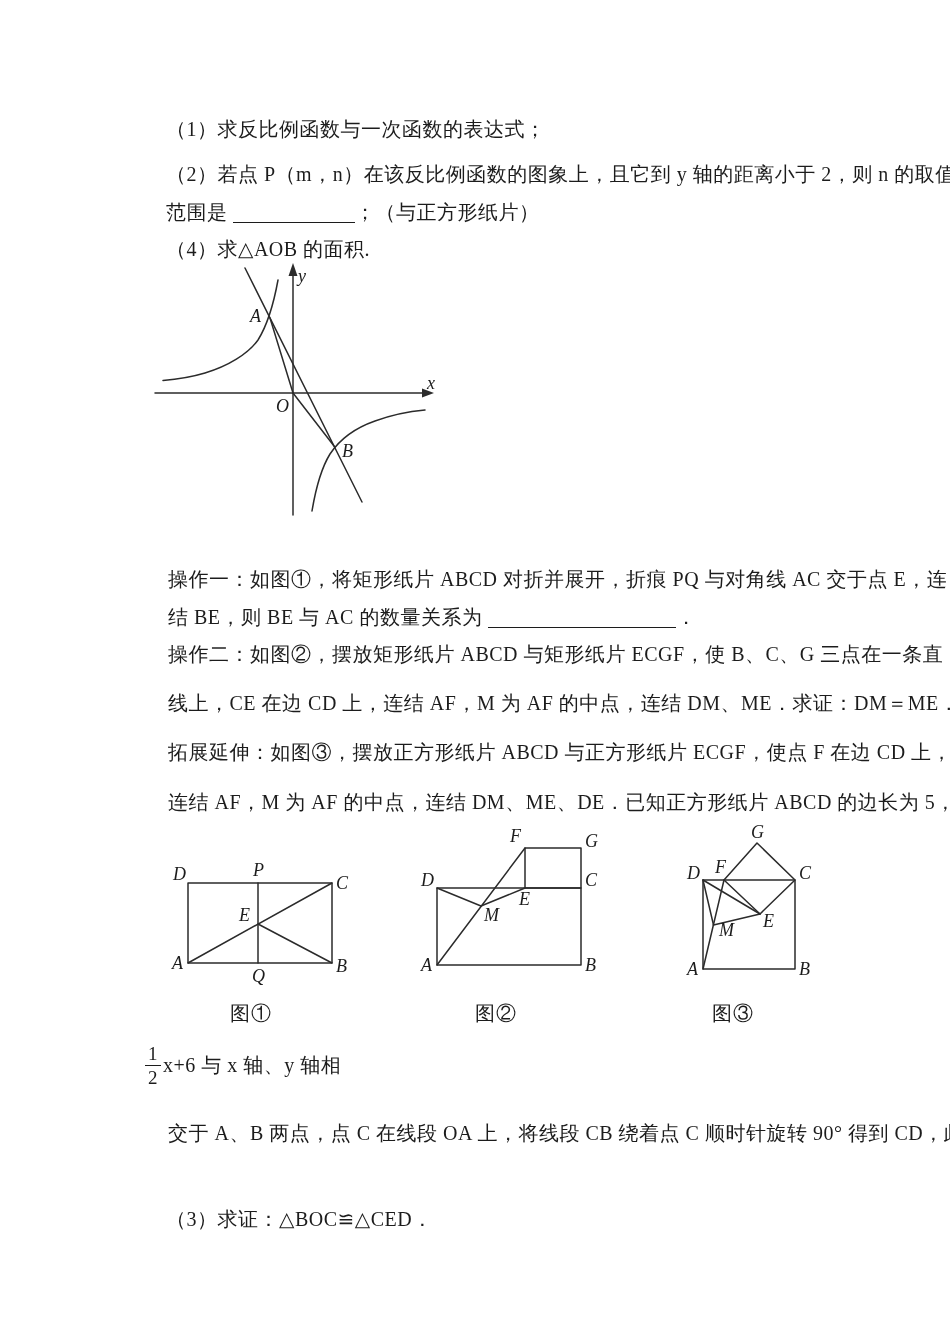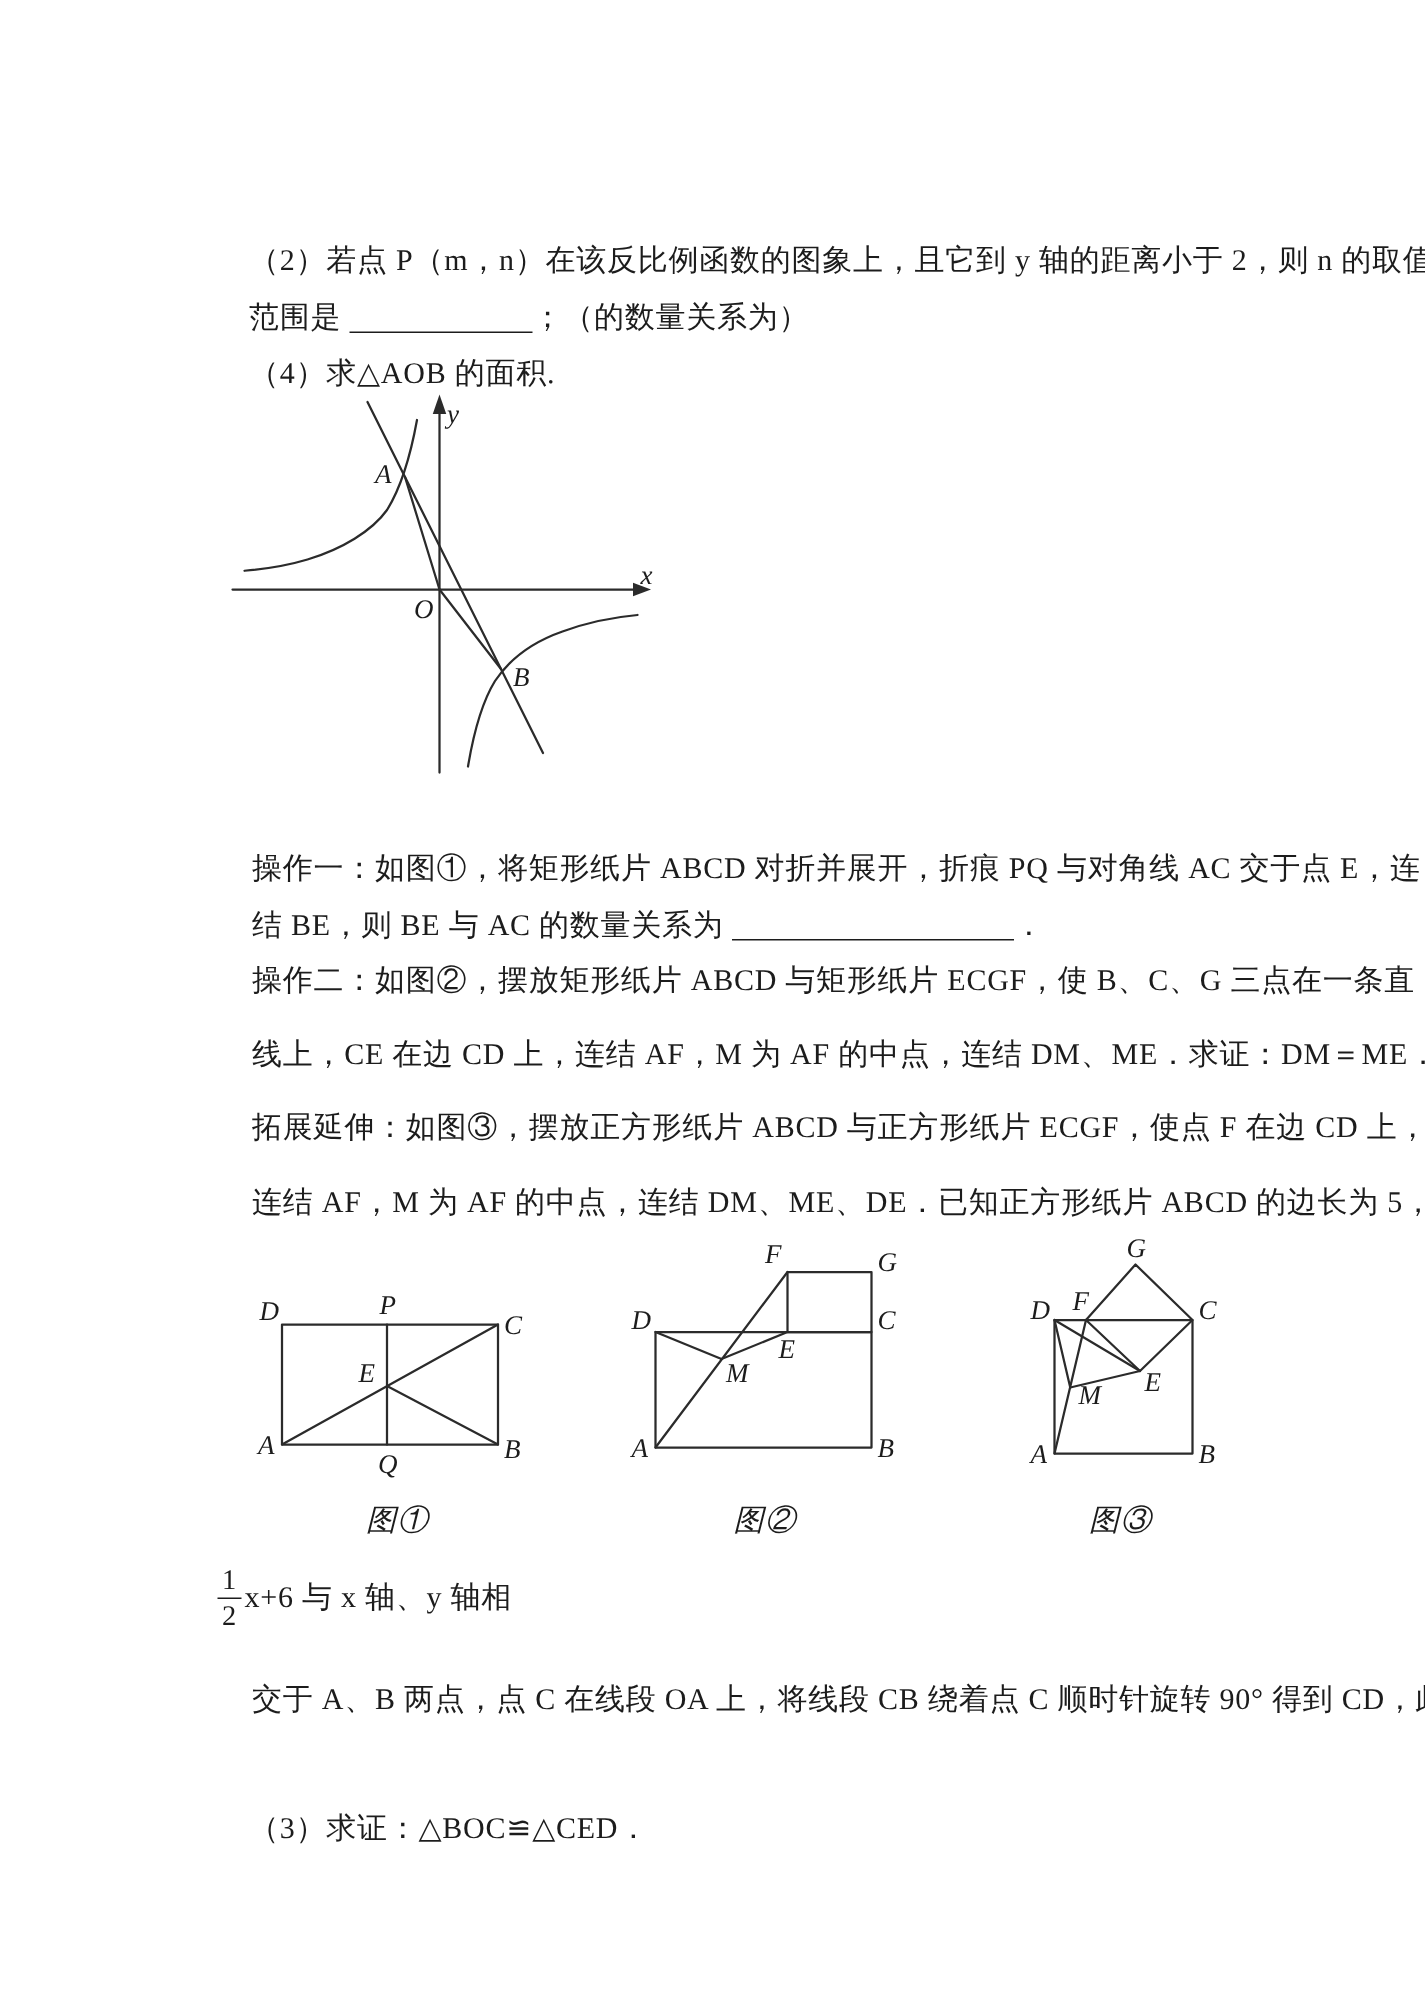--- a/index.html
+++ b/index.html
@@ -10,33 +10,34 @@
     font-size:20px;overflow:hidden;
   }
   .line{position:absolute;white-space:nowrap;letter-spacing:0.5px;line-height:26px;}
   .blank{display:inline-block;border-bottom:1.6px solid #1c1c1c;height:20px;vertical-align:-4px;}
   .fracline{display:flex;align-items:center;}
   .frac{display:inline-flex;flex-direction:column;align-items:center;margin:0 2px;line-height:1;}
   .frac .num{padding:0 3px 2px 3px;border-bottom:1.6px solid #1c1c1c;font-size:19px;}
   .frac .den{padding-top:2px;font-size:19px;}
   .rad{font-size:21px;}
   .radicand{border-top:1.6px solid #1c1c1c;padding:1px 2px 0 0;}
-  .caption{position:absolute;width:70px;text-align:center;letter-spacing:1px;font-style:italic;}
+  .caption{position:absolute;width:70px;text-align:left;letter-spacing:1px;}
   svg{position:absolute;overflow:visible;}
   svg text{font-family:"Liberation Serif","DejaVu Serif",serif;font-style:italic;font-size:18px;fill:#1c1c1c;}
   svg .geo{stroke:#2b2b2b;stroke-width:1.5;fill:none;stroke-linecap:round;stroke-linejoin:round;}
   svg .ah{fill:#2b2b2b;stroke:none;}
 </style>
 </head>
 <body>
 
 <div id="page">
 
+  <div class="line" style="left:166px;top:116px">（1）求反比例函数与一次函数的表达式；</div>
   <div class="line" style="left:166px;top:161px">（2）若点 P（m，n）在该反比例函数的图象上，且它到 y 轴的距离小于 2，则 n 的取值</div>
-  <div class="line" style="left:166px;top:199px"><span>范围是</span>&nbsp;<span class="blank" style="width:122px"></span><span>；（的数量关系为）</span></div>
+  <div class="line" style="left:166px;top:199px"><span>范围是</span>&nbsp;<span class="blank" style="width:122px"></span><span>；（与正方形纸片）</span></div>
   <div class="line" style="left:166px;top:236px">（4）求△AOB 的面积.</div>
 
   <svg style="left:150px;top:260px" width="310" height="258" viewBox="0 0 310 258">
 
     <line class="geo" x1="143" y1="8" x2="143" y2="255"></line>
     <polygon class="ah" points="138.5,16 147.5,16 143,3"></polygon>
     <line class="geo" x1="5" y1="133" x2="274" y2="133"></line>
     <polygon class="ah" points="272,128.5 272,137.5 284,133"></polygon>
 
     <path class="geo" d="M128,20 C124,42 118,64 108,80 C98,94 78,106 55,113 C40,117.5 25,119.5 13,120.5"></path>

